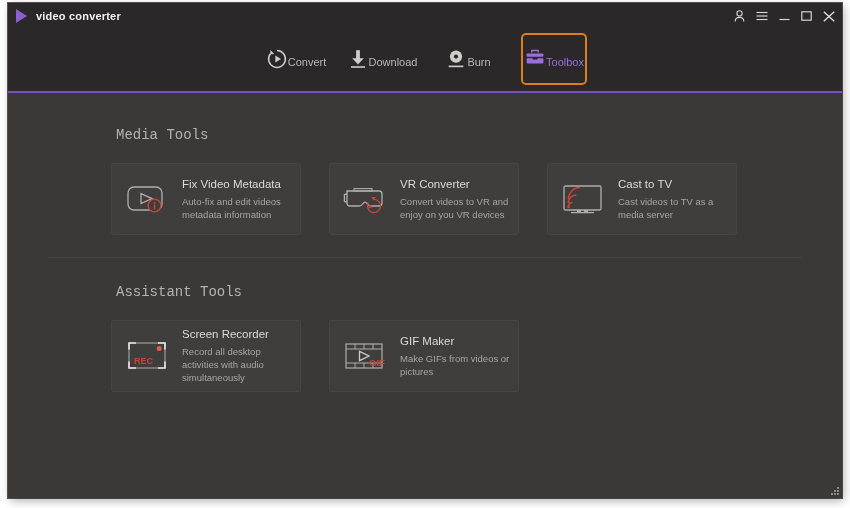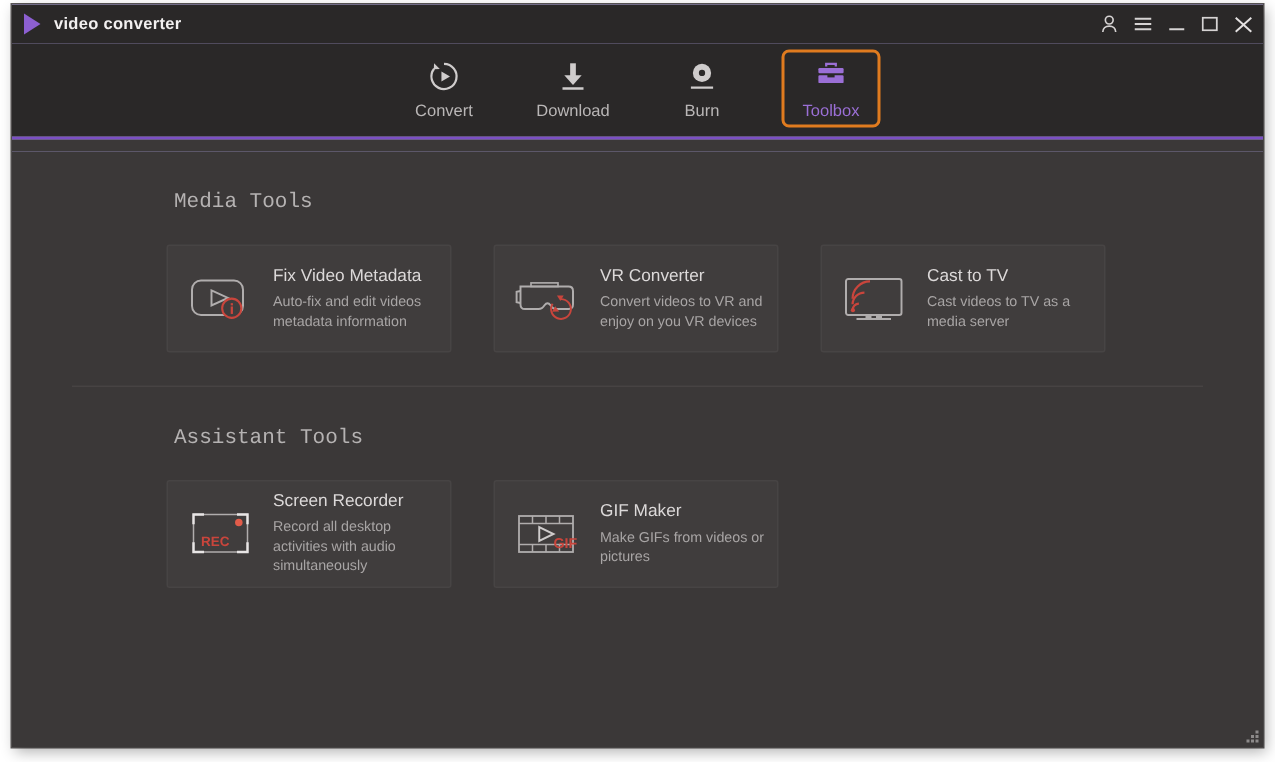--- a/index.html
+++ b/index.html
@@ -6,21 +6,21 @@
     margin: 0; padding: 0;
     width: 850px; height: 508px;
     background: #ffffff;
     font-family: "Liberation Sans", sans-serif;
     overflow: hidden;
   }
   #app-window {
     position: absolute;
     left: 8px; top: 3px;
     width: 834px; height: 495px;
-    background: #c4b5fd;
+    background: #3b82f6;
     box-shadow: 2px 3px 9px rgba(0,0,0,0.30), 0 0 0 1px #5a5757;
     overflow: hidden;
   }
 
   
   #titlebar {
     position: relative;
     height: 26px;
     background: #2a2828;
     display: flex;
@@ -62,21 +62,21 @@
     display: flex;
     justify-content: center;
     align-items: flex-start;
     gap: 20px;
     padding-top: 4px;
   }
   .nav-tab {
     width: 66px;
     height: 52px;
     display: flex;
-    flex-direction: column;
+    flex-direction: row;
     align-items: center;
     justify-content: center;
     border-radius: 5px;
     border: 2px solid transparent;
     box-sizing: border-box;
     cursor: default;
   }
   .nav-tab .nav-ico { height: 24px; display:flex; align-items:center; justify-content:center; }
   .nav-tab .nav-lbl {
     margin-top: 5px;

